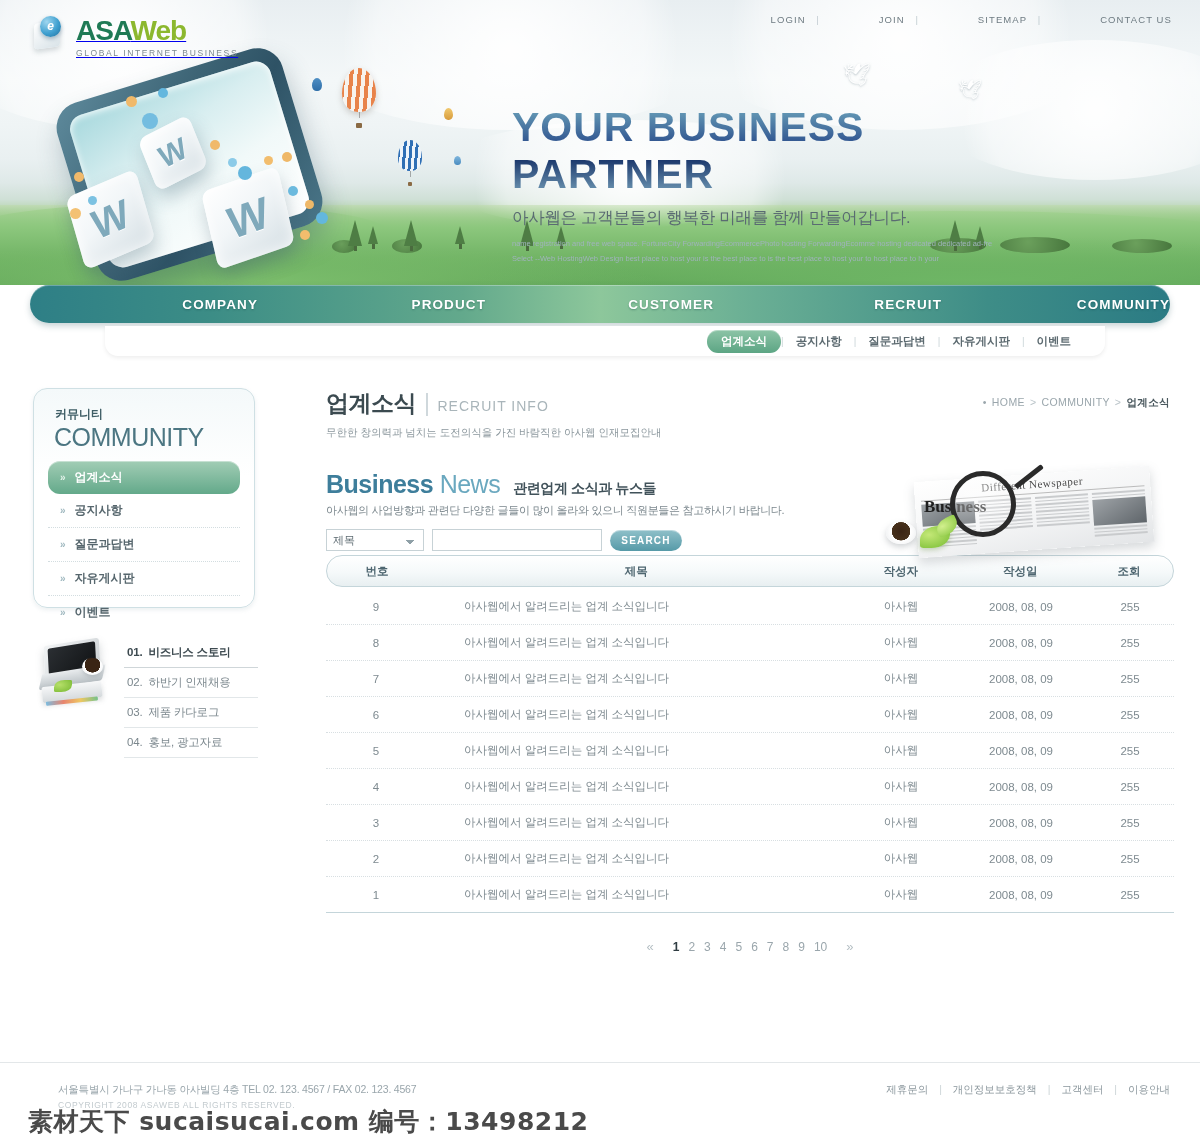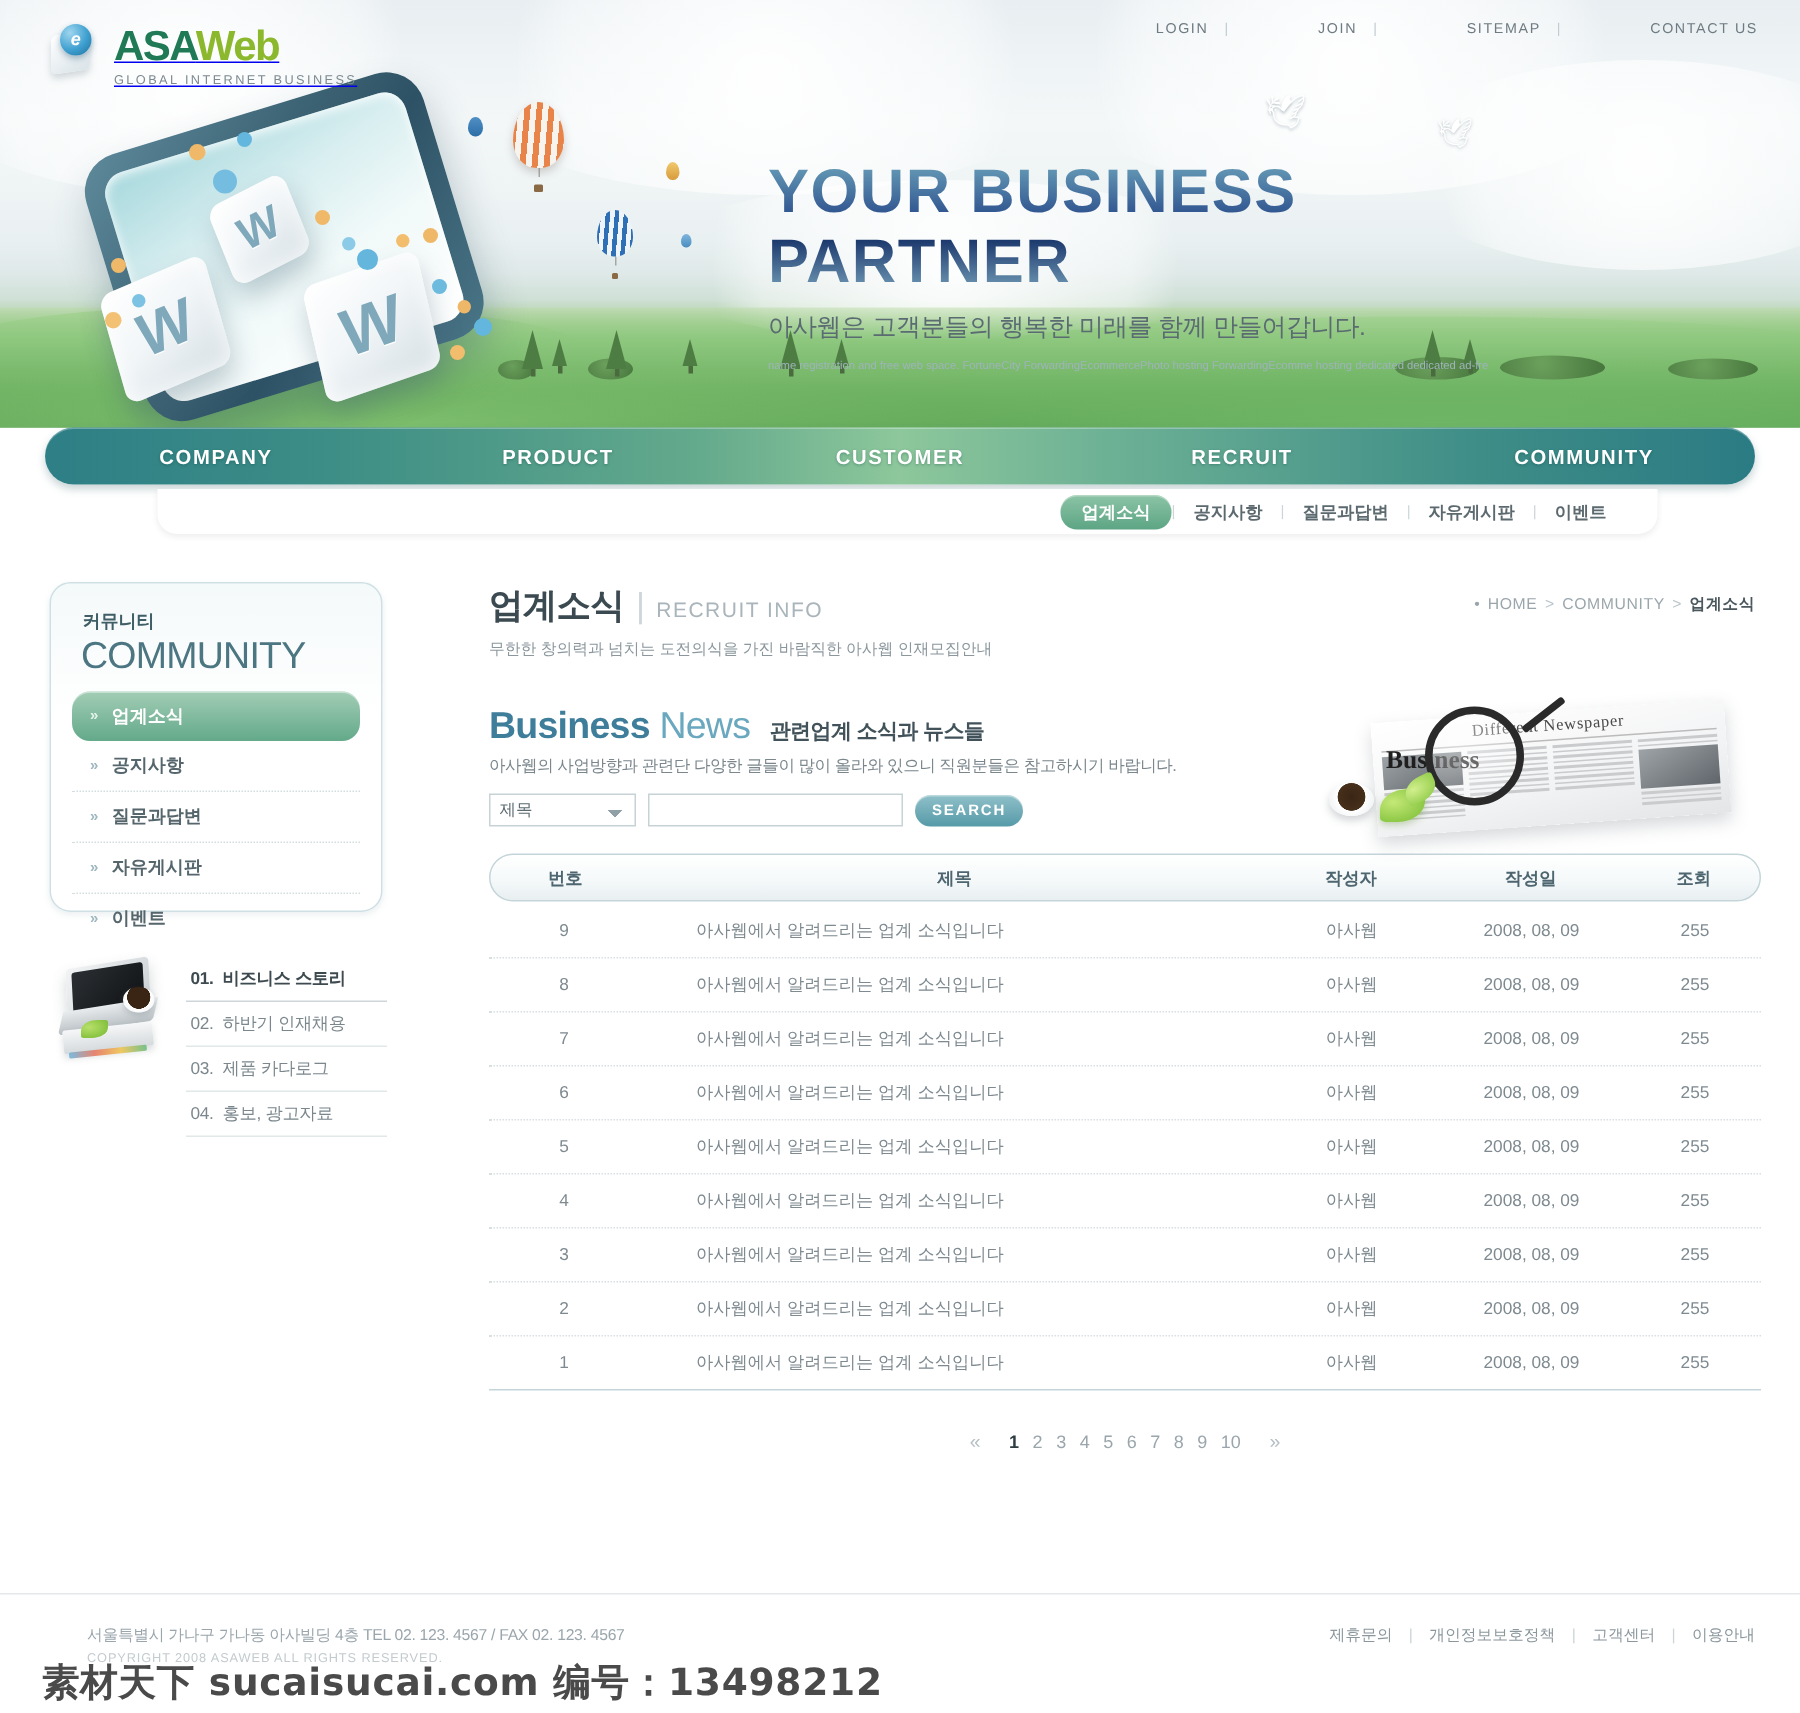--- a/index.html
+++ b/index.html
@@ -138,21 +138,21 @@
 
   
   .mainnav {
     position:absolute; left:30px; top:285px; width:1140px; height:38px;
     border-radius:19px;
     background:linear-gradient(to right,#2e7f86 0%,#3c8d86 16%,#63a98c 38%,#8dc79b 50%,#6db195 62%,#3e8d87 84%,#2b7b84 100%);
     box-shadow:0 3px 6px rgba(70,110,115,.3), inset 0 1px 0 rgba(255,255,255,.3);
     display:flex; align-items:center;
   }
   .mainnav a {
-    flex:1; text-align:center; color:#fff; text-decoration:none;
+    flex:1; text-align:right; color:#fff; text-decoration:none;
     font-size:13.5px; font-weight:bold; letter-spacing:1.1px;
     text-shadow:0 1px 2px rgba(0,60,60,.35);
   }
 
   
   .subnav-wrap {
     position:absolute; left:105px; top:326px; width:1000px; height:30px;
     background:#fff; border-radius:0 0 13px 13px;
     box-shadow:0 2px 4px rgba(0,0,0,.07);
     display:flex; align-items:center; justify-content:flex-end; padding-right:22px;
@@ -482,20 +482,21 @@
     <div class="env" style="width:7px; height:9px; background:linear-gradient(to bottom,#7fb6dd,#4a8cc0);"></div>
   </div>
 
   <div class="bird" style="left:843px; top:64px; font-size:22px;">🕊</div>
   <div class="bird" style="left:958px; top:80px; font-size:19px;">🕊</div>
 
   <div class="hero-text">
     <div class="hero-title">YOUR BUSINESS PARTNER</div>
     <div class="hero-sub">아사웹은 고객분들의 행복한 미래를 함께 만들어갑니다.</div>
     <div class="hero-fine">name registration and free web space. FortuneCity ForwardingEcommercePhoto hosting ForwardingEcomme hosting dedicated dedicated ad-fre</div>
+    <div class="hero-fine" style="margin-top:2px;">Select --Web HostingWeb Design best place to host your is the best place to is the best place to host your to host place to h your</div>
   </div>
 </div>
 
 <a class="logo" href="#">
   <span class="logo-mark">
     <span class="logo-cube"></span>
     <span class="logo-globe">e</span>
   </span>
   <span class="logo-text">
     <span class="logo-name"><span class="asa">ASA</span><span class="web">Web</span></span>
@@ -664,21 +665,21 @@
   <div class="searchbar">
     <select class="sel">
       <option>제목</option>
       <option>내용</option>
       <option>작성자</option>
     </select>
     <input class="stext" type="text" value="" style="">
     <button class="sbtn">SEARCH</button>
   </div>
 
-  <div class="thead-wrap" style="margin-top:18px;">
+  <div class="thead-wrap" style="margin-top:4px;">
     <div class="th c-no">번호</div>
     <div class="th c-title" style="text-align:center; padding-left:0;">제목</div>
     <div class="th c-author">작성자</div>
     <div class="th c-date">작성일</div>
     <div class="th c-hit">조회</div>
   </div>
 
   <div class="tbody">
     <div class="trow">
       <div class="c-no">9</div>

